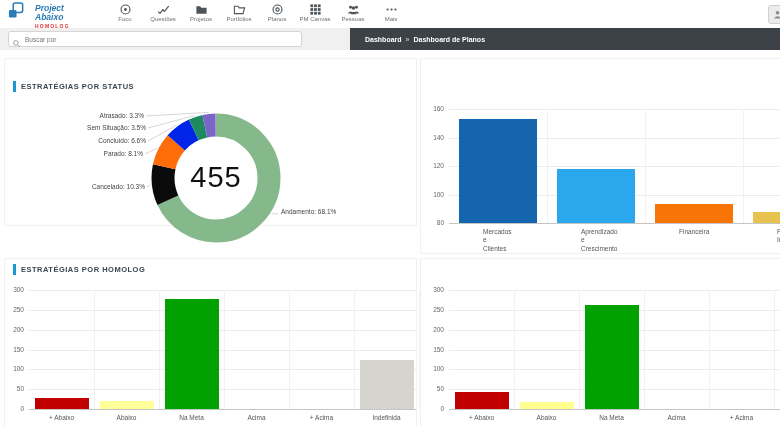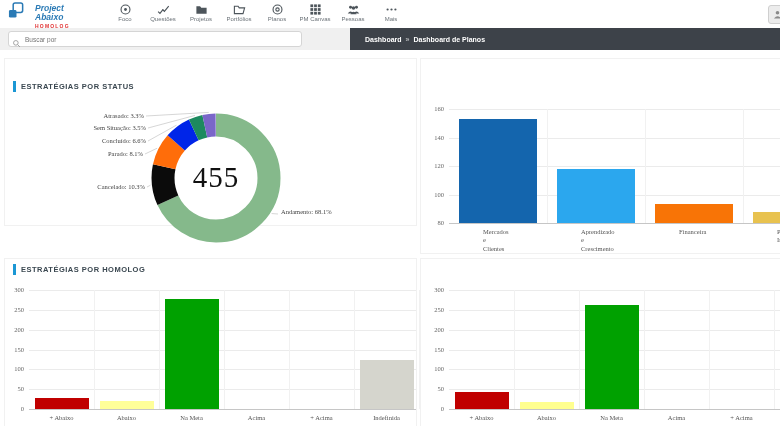--- a/index.html
+++ b/index.html
@@ -35,21 +35,21 @@
   #p1{left:4px;top:58px;width:413px;height:168px;}
   #p2{left:420px;top:58px;width:520px;height:196px;}
   #p3{left:4px;top:258px;width:413px;height:192px;}
   #p4{left:420px;top:258px;width:520px;height:192px;}
   .panel-title{position:absolute;left:8px;display:flex;align-items:center;gap:5px;z-index:5;}
   .row1 .panel-title{top:22px;}
   .row2 .panel-title{top:5px;}
   .accent{width:3px;height:11px;background:#1b97d4;}
   .panel-title h2{margin:0;font-size:7.5px;font-weight:700;color:#3a4750;letter-spacing:.5px;white-space:nowrap;}
 
-  .chart-host{position:absolute;left:0;top:0;right:0;bottom:0;font-family:Liberation Serif, serif;}
+  .chart-host{position:absolute;left:0;top:0;right:0;bottom:0;}
   .hgrid{position:absolute;height:1px;background:#ebebeb;}
   .hgrid.axisline{background:#c6c6c6;}
   .vgrid{position:absolute;width:1px;background:#f1f1f1;}
   .ytick{position:absolute;font-size:6.5px;color:#666;text-align:right;line-height:8px;}
   .bar{position:absolute;cursor:pointer;}
   .cat{position:absolute;font-size:6.5px;color:#555;line-height:1.3;white-space:pre-line;}
   .cat.center{text-align:center;}
   .donut-svg{position:absolute;left:0;top:0;}
   .donut-label{position:absolute;font-size:6.5px;color:#444;white-space:nowrap;line-height:8px;}
   .donut-center{position:absolute;font-size:29px;color:#111;letter-spacing:1px;text-align:center;}

